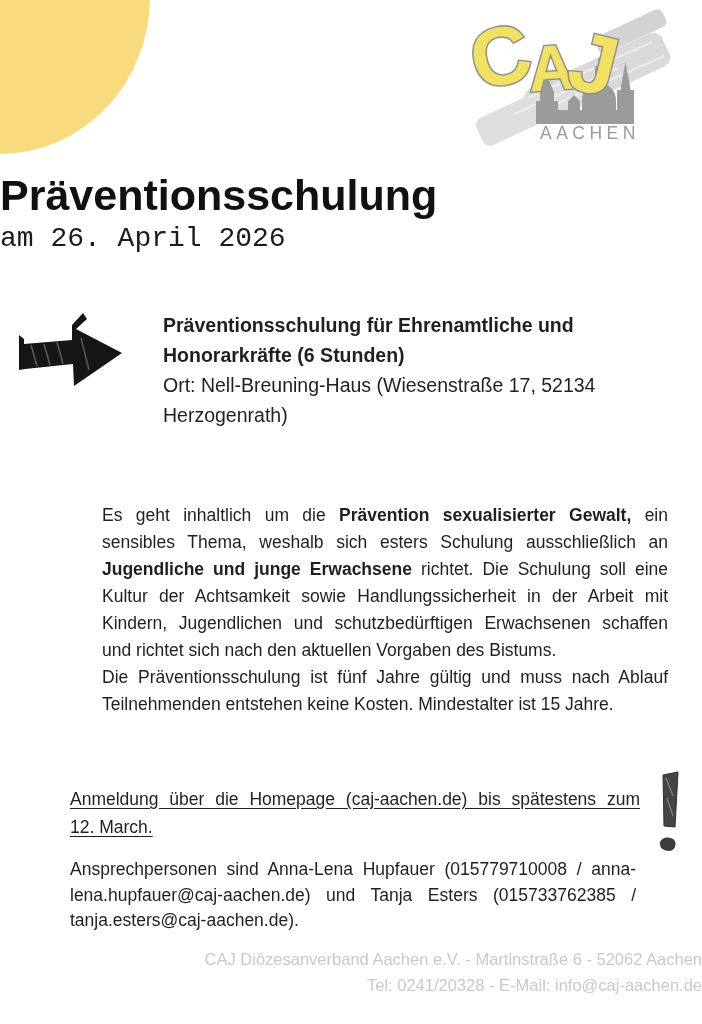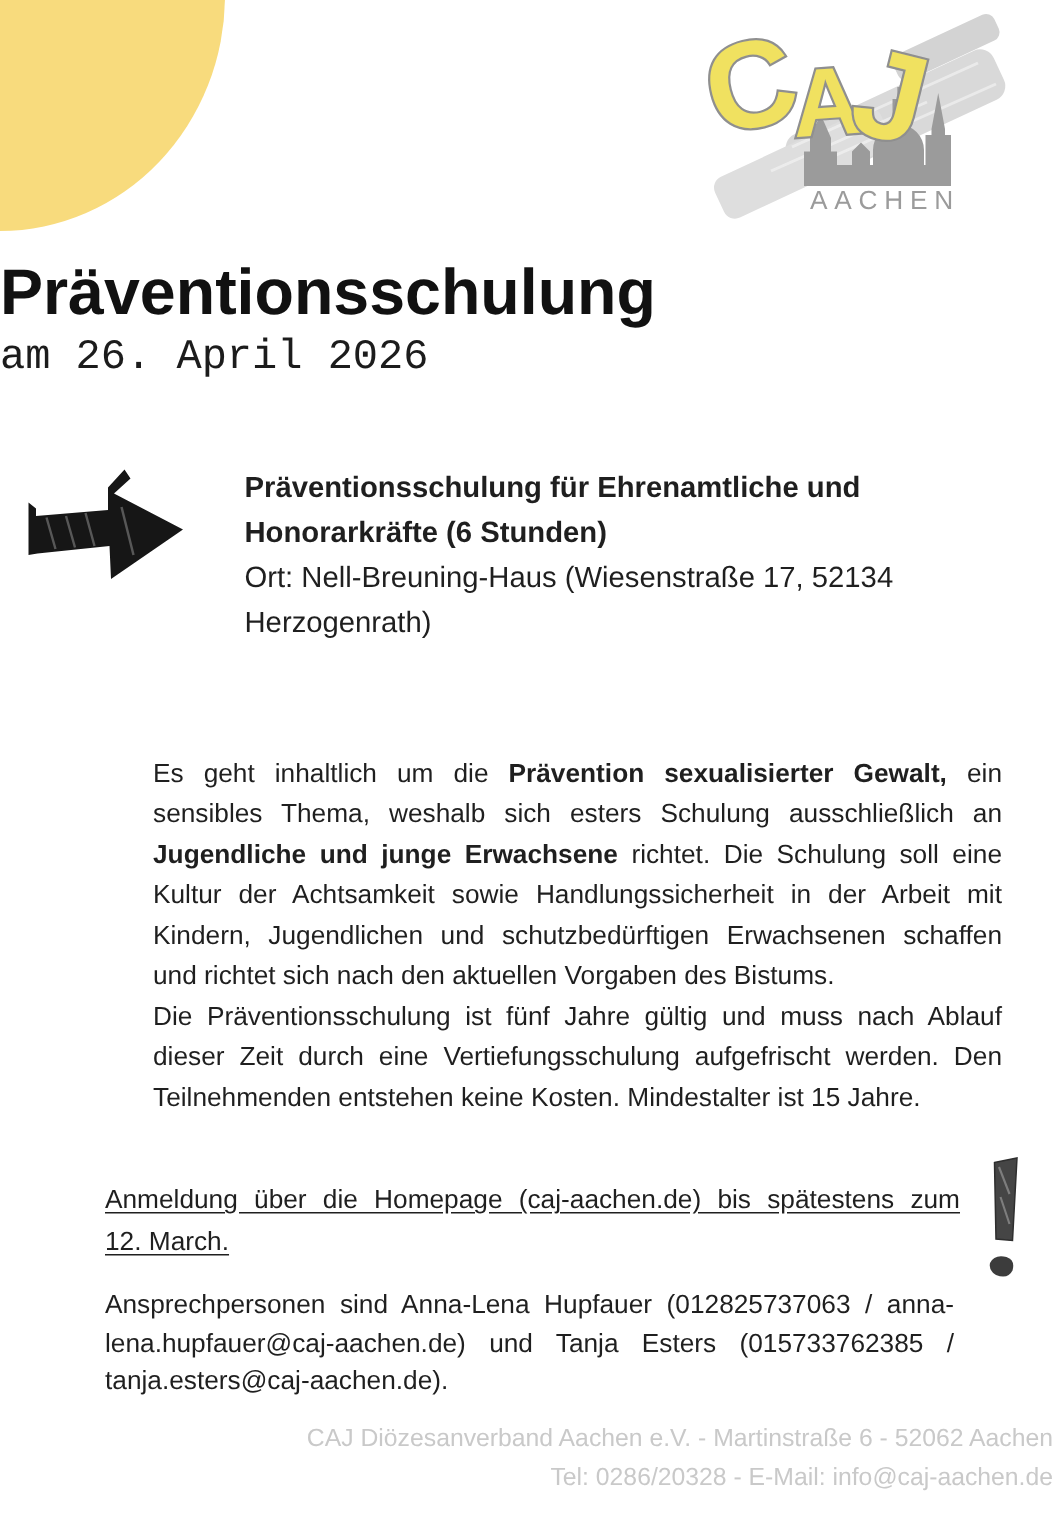--- a/index.html
+++ b/index.html
@@ -103,43 +103,42 @@
     <div>
         <div class="line jl"><span>Es geht inhaltlich um die </span><b>Prävention sexualisierter Gewalt,</b><span> ein</span></div>
         <div class="line jl"><span>sensibles Thema, weshalb sich esters Schulung ausschließlich an</span></div>
         <div class="line jl"><b>Jugendliche und junge Erwachsene</b><span> richtet. Die Schulung soll eine</span></div>
         <div class="line jl"><span>Kultur der Achtsamkeit sowie Handlungssicherheit in der Arbeit mit</span></div>
         <div class="line jl"><span>Kindern, Jugendlichen und schutzbedürftigen Erwachsenen schaffen</span></div>
         <div class="line"><span>und richtet sich nach den aktuellen Vorgaben des Bistums.</span></div>
       </div>
     <div>
         <div class="line jl"><span>Die Präventionsschulung ist fünf Jahre gültig und muss nach Ablauf</span></div>
-        <div class="line jl"><span>dieser Zeit durch eine Vertiefungsschulung aufgefrischt werden. Den</span></div>
         <div class="line"><span>Teilnehmenden entstehen keine Kosten. Mindestalter ist 15 Jahre.</span></div>
       </div>
   </div>
 
   <div class="anmeldung">
       <div class="line jl"><span>Anmeldung über die Homepage (caj-aachen.de) bis spätestens zum</span></div>
       <div class="line"><span>12. March.</span></div>
     </div>
 
   <svg class="exclaim" width="40" height="90" viewBox="0 0 40 90">
     <path fill="#454545" stroke="#2e2e2e" stroke-width="1" d="M14 5 L29 2 L26 57 L15 56 Z"></path>
     <path fill="#3c3c3c" d="M11 72 Q14 66 22 68 Q28 70 26 77 Q23 83 15 80 Q10 77 11 72 Z"></path>
     <g stroke="#ffffff" stroke-width="1.4" opacity="0.3">
       <line x1="17" y1="8" x2="24" y2="26"></line>
       <line x1="18" y1="28" x2="24" y2="46"></line>
     </g>
   </svg>
 
   <div class="contact">
-      <div class="line jl"><span>Ansprechpersonen sind Anna-Lena Hupfauer (012825737063 / anna-</span></div>
+      <div class="line jl"><span>Ansprechpersonen sind Anna-Lena Hupfauer (015779710008 / anna-</span></div>
       <div class="line jl"><span>lena.hupfauer@caj-aachen.de) und Tanja Esters (015733762385 /</span></div>
       <div class="line"><span>tanja.esters@caj-aachen.de).</span></div>
     </div>
 
   <div class="footer">
     <div>CAJ Diözesanverband Aachen e.V. - Martinstraße 6 - 52062 Aachen</div>
-    <div>Tel: 0286/20328 - E-Mail: info@caj-aachen.de</div>
+    <div>Tel: 0241/20328 - E-Mail: info@caj-aachen.de</div>
   </div>
 
 </div>
 
 </body></html>

